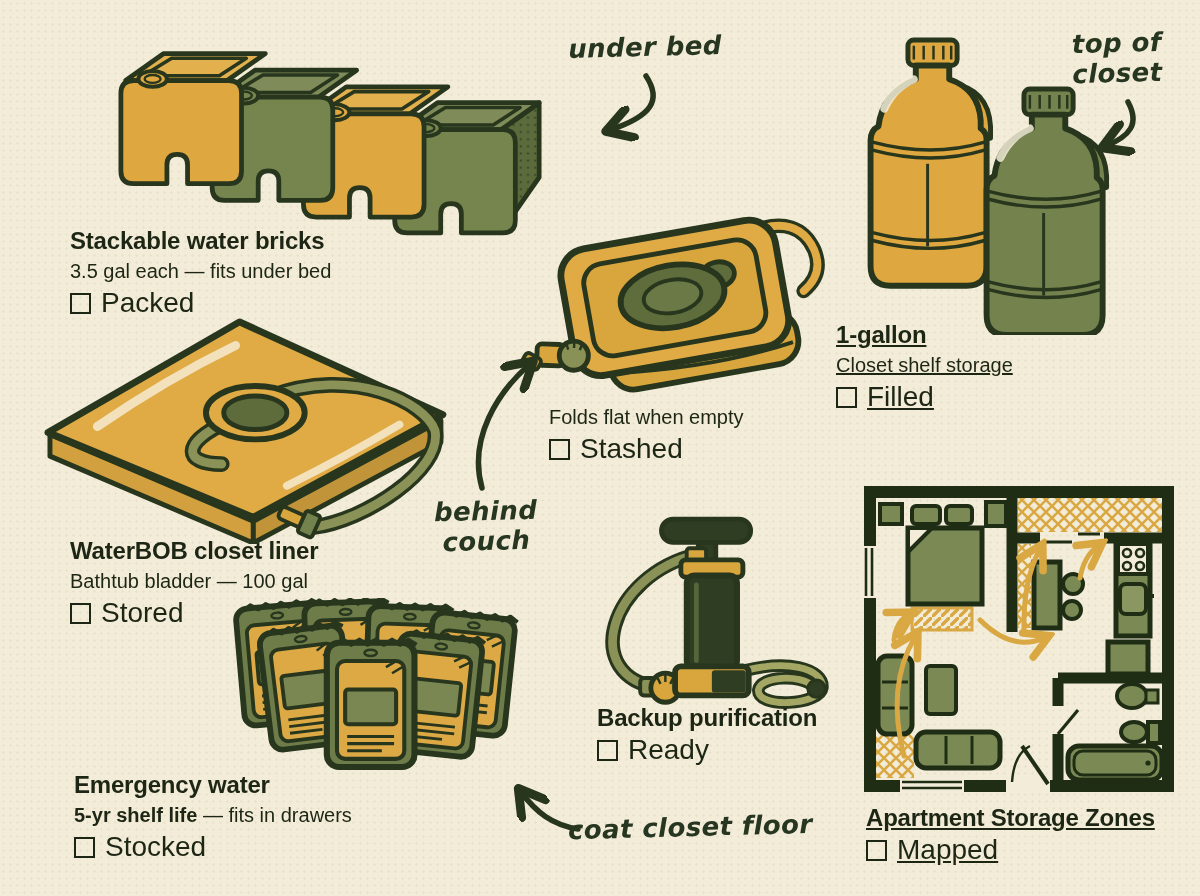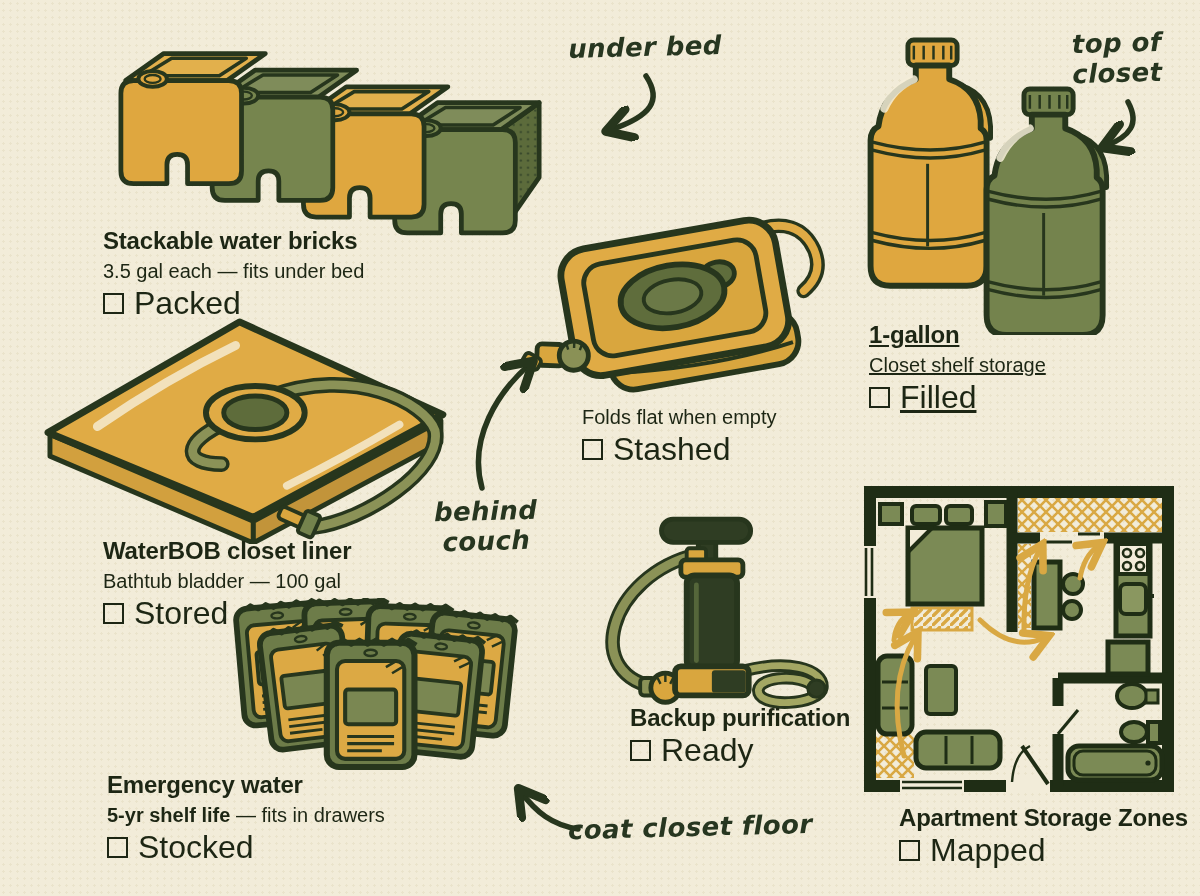--- a/index.html
+++ b/index.html
@@ -6,24 +6,24 @@
   .canvas{
     position:relative;width:1200px;height:896px;margin:0 auto;
     background:#f2ecd9;
     background-image:radial-gradient(rgba(210,198,160,.25) 1px, transparent 1.4px);
     background-size:7px 7px;
     overflow:hidden;
     font-family:"Liberation Sans", sans-serif;
     color:#1d2614;
   }
   .illus{position:absolute;}
-  .label-block{position:absolute;margin-left:33px;}
+  .label-block{position:absolute;}
   .t{font-weight:bold;font-size:24px;line-height:30px;letter-spacing:-0.2px;}
   .s{font-size:20px;line-height:30px;}
-  .chk-row{display:flex;align-items:center;font-size:32px;line-height:30px;margin-top:2px;text-align:right;}
+  .chk-row{display:flex;align-items:center;font-size:28px;line-height:30px;margin-top:2px;text-align:right;}
   .box{display:inline-block;width:17px;height:17px;border:2.6px solid #1d2614;margin-right:10px;background:transparent;flex:0 0 auto;}
   .anno{
     position:absolute;
     font-family:"DejaVu Sans", sans-serif;
     font-weight:bold;font-style:italic;
     font-size:26px;line-height:30px;letter-spacing:.4px;
     color:#273620;text-align:center;
     transform:rotate(-1.5deg);
   }
   .overlay{position:absolute;left:0;top:0;pointer-events:none;}
@@ -335,21 +335,21 @@
 
   <div class="label-block" style="left:74px;top:770px;">
     <div class="t">Emergency water</div>
     <div class="s"><b>5-yr shelf life</b><span> — fits in drawers</span></div>
     <div class="chk-row">
       <span class="box"></span>
       <span>Stocked</span>
     </div>
   </div>
 
-  <div class="label-block" style="left:866px;top:803px;">
+  <div class="label-block" style="left:866px;top:803px;text-decoration:underline;">
     <div class="t">Apartment Storage Zones</div>
     <div class="chk-row">
       <span class="box"></span>
       <span>Mapped</span>
     </div>
   </div>
 
 </div>
 
 </body></html>

